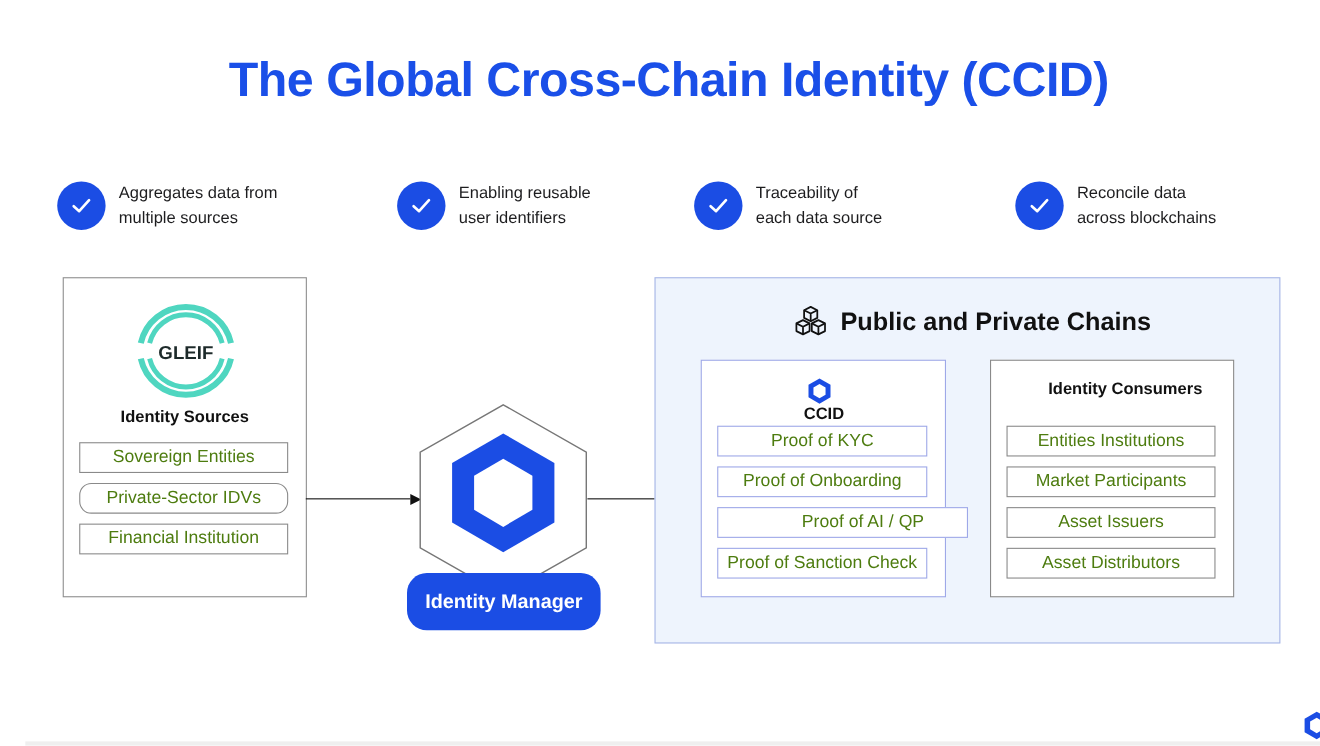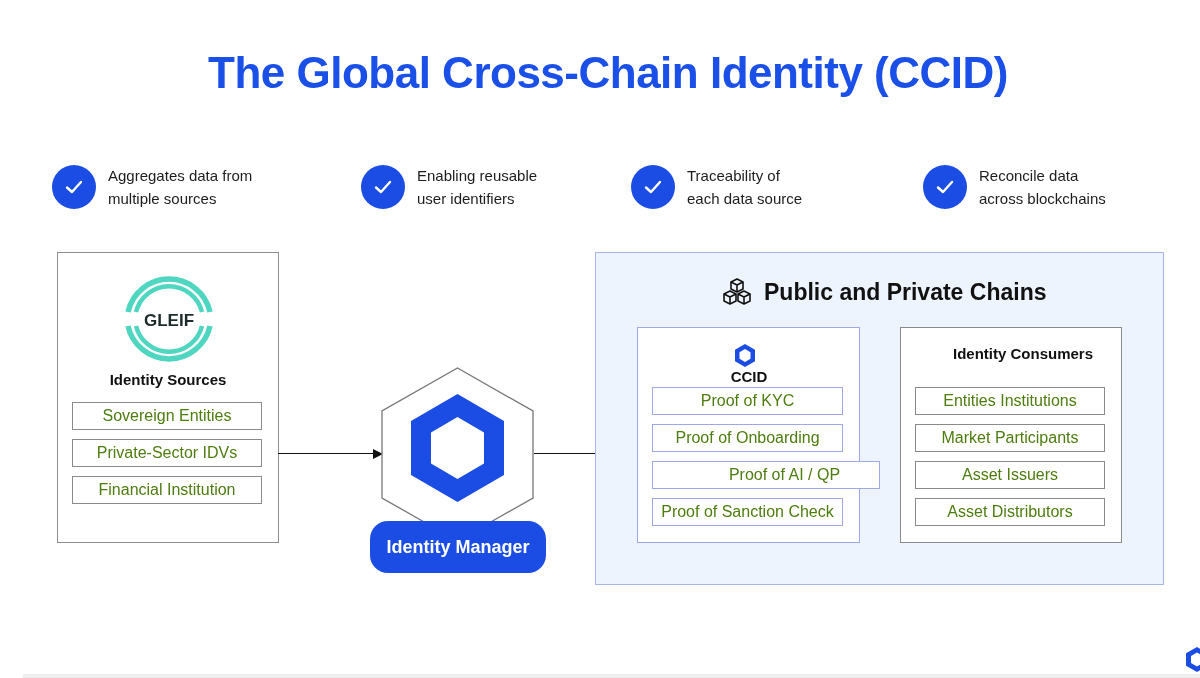--- a/index.html
+++ b/index.html
@@ -107,21 +107,21 @@
     <path d="M 8 42 A 42 42 0 0 1 90 42" fill="none" stroke="#4fd6c0" stroke-width="5.5"></path>
     <path d="M 90 56 A 42 42 0 0 1 8 56" fill="none" stroke="#4fd6c0" stroke-width="5.5"></path>
 
     <path d="M 16 42 A 34 34 0 0 1 82 42" fill="none" stroke="#4fd6c0" stroke-width="4.5"></path>
     <path d="M 82 56 A 34 34 0 0 1 16 56" fill="none" stroke="#4fd6c0" stroke-width="4.5"></path>
     <text x="49" y="56" text-anchor="middle" font-family="Liberation Sans, sans-serif" font-weight="bold" font-size="17" fill="#1d2a2a">GLEIF</text>
   </svg>
 </div>
 <div class="abs sec-title" style="left:34px; top:371px; width:222px;">Identity Sources</div>
 <div class="abs item" style="left:49px; top:402px; width:188px;">Sovereign Entities</div>
-<div class="abs item" style="left:49px; top:439px; width:188px;">Private-Sector IDVs</div>
+<div class="abs item" style="left:49px; top:439px; width:188px;border-radius:11px;">Private-Sector IDVs</div>
 <div class="abs item" style="left:49px; top:476px; width:188px;">Financial Institution</div>
 
 <div class="abs arrow-line" style="left:255px; top:453px; width:95px;"></div>
 <div class="abs arrow-head" style="left:350px; top:449px;"></div>
 
 <div class="abs hex-outer">
   <svg width="155" height="175" viewBox="0 0 155 175">
     <polygon points="77.5,1 153,44 153,131 77.5,174 2,131 2,44" fill="#fff" stroke="#777" stroke-width="1.3"></polygon>
     <g>
       <polygon points="77.5,27 124,54 124,108 77.5,135 31,108 31,54" fill="#1b4de4"></polygon>

